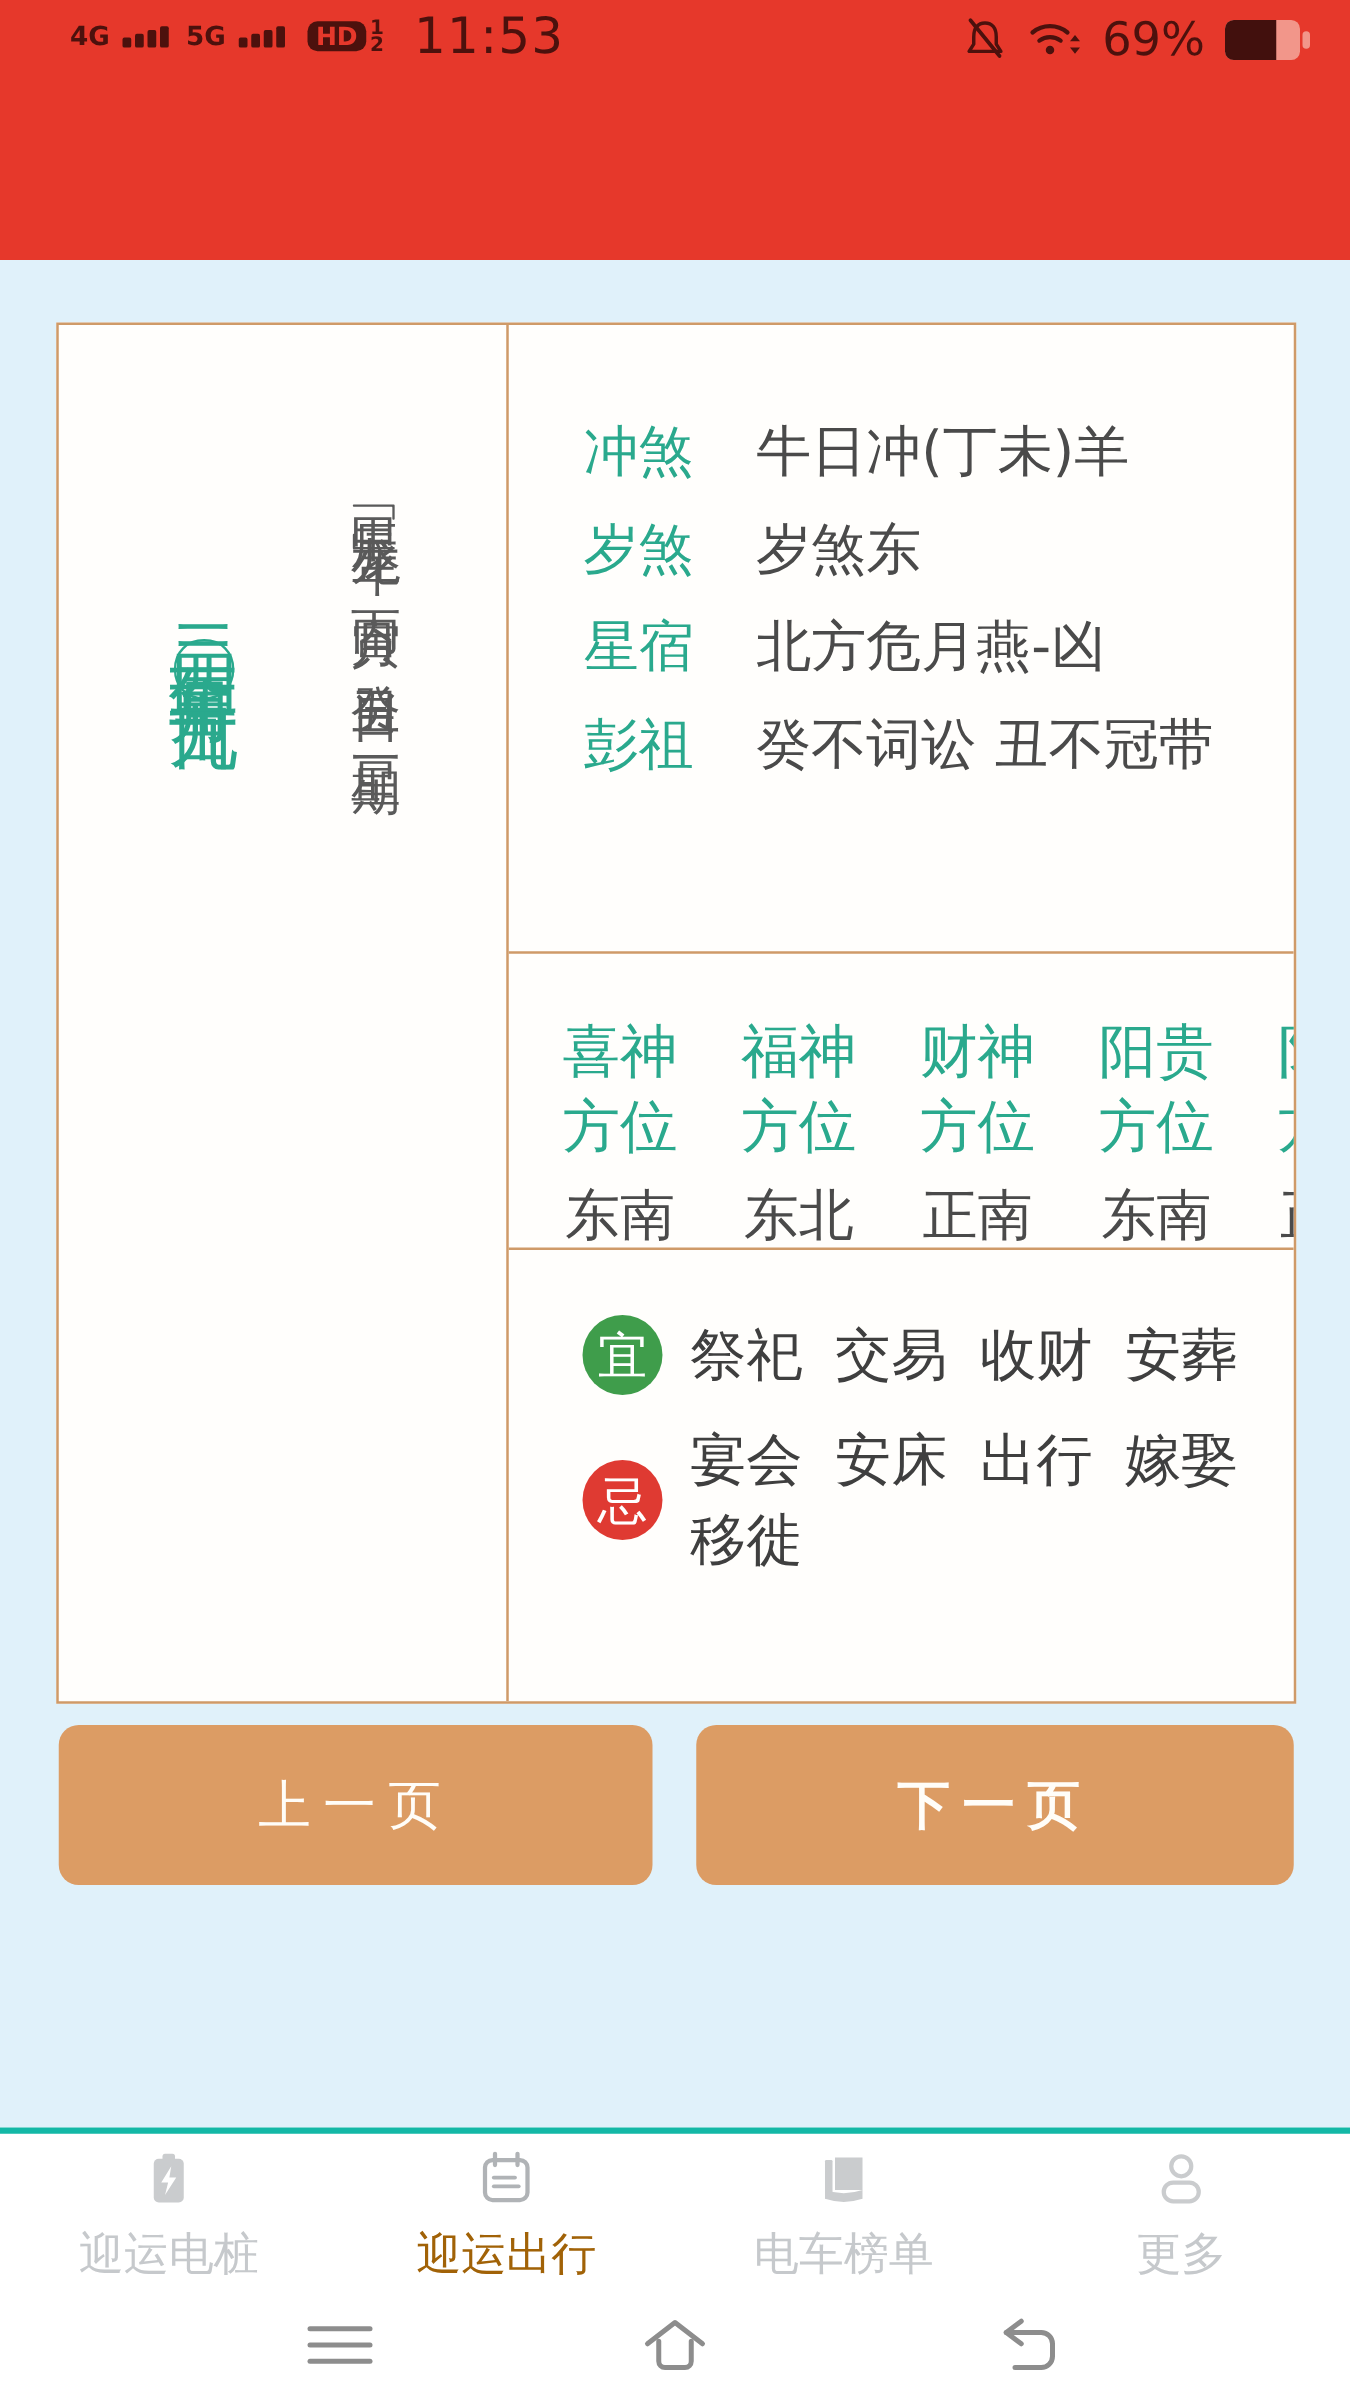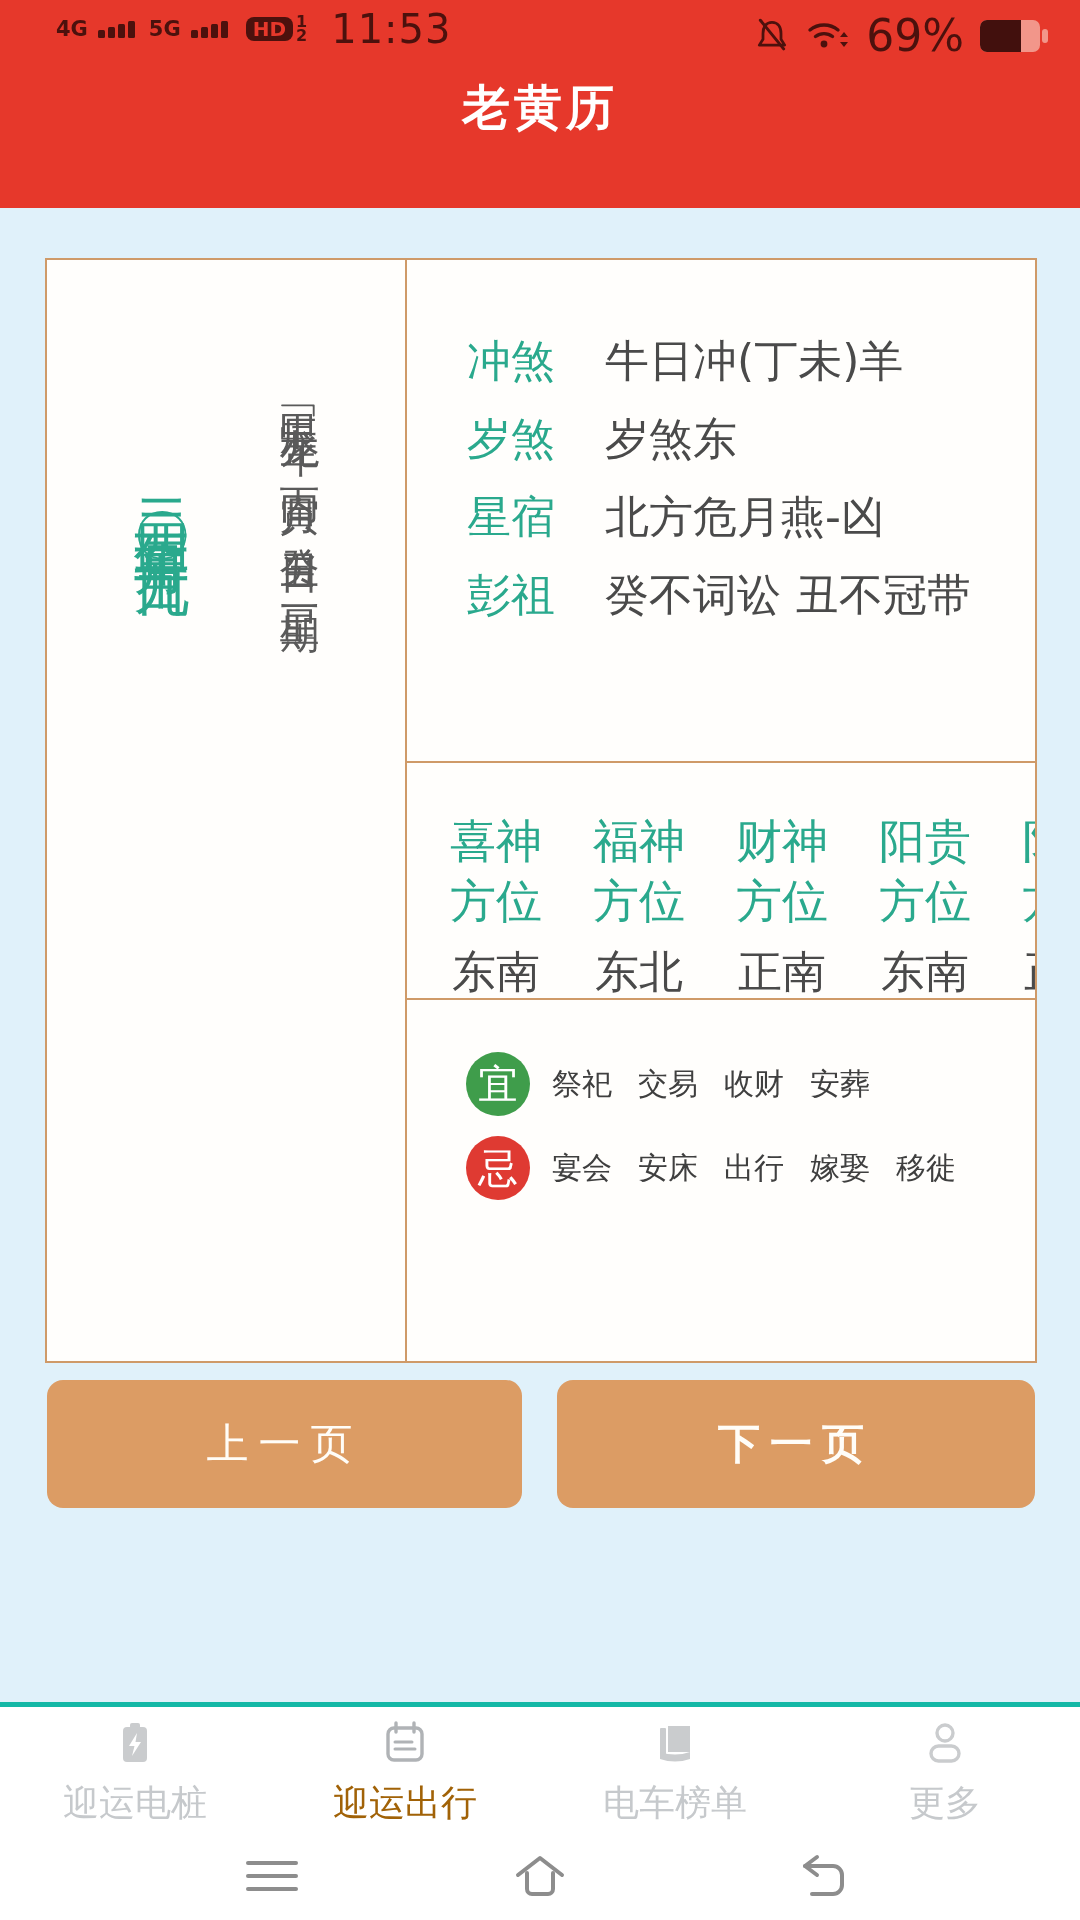--- a/index.html
+++ b/index.html
@@ -14,21 +14,21 @@
   .sig{display:flex;flex-direction:row;align-items:flex-start;line-height:1;}
   .sig-label{font-size:21px;font-weight:bold;letter-spacing:0;}
   .bars{display:flex;align-items:flex-end;gap:3px;margin:2px 0 0 10px;}
   .bar{width:7px;background:#4c110d;border-radius:1.5px;}
   .b1{height:8px}.b2{height:11px}.b3{height:14px}.b4{height:17px}
   .hd-wrap{display:flex;align-items:center;gap:3px;margin-left:4px;}
   .hd-badge{background:#4c110d;color:#e6382b;font-weight:bold;font-size:20px;
             padding:2px 7px;border-radius:8px;line-height:1;}
   .hd-sim{display:flex;flex-direction:column;font-size:16px;font-weight:bold;line-height:14px;}
   .sb-time{font-size:40px;margin-left:10px;letter-spacing:1px;}
-  .sb-pct{font-size:44px;}
+  .sb-pct{font-size:37px;}
   .batt{position:relative;width:60px;height:32px;border-radius:7px;background:#f2968a;overflow:visible;}
   .batt-fill{position:absolute;left:0;top:0;bottom:0;width:69%;background:#42100d;
              border-radius:7px 0 0 7px;}
   .batt-nub{position:absolute;right:-8px;top:9px;width:6px;height:14px;border-radius:3px;background:#f2968a;}
   .app-title{position:absolute;top:76px;left:0;width:100%;text-align:center;
              font-size:48px;font-weight:bold;color:#ffffff;letter-spacing:4px;}
 
   
   .card{position:absolute;left:45px;top:258px;width:992px;height:1105px;box-sizing:border-box;
         background:#fffefc;border:2px solid #cf9a68;overflow:hidden;}
@@ -51,21 +51,21 @@
   .dir-l1,.dir-l2{font-size:46px;line-height:60px;color:#2aa98d;}
   .dir-val{margin-top:12px;font-size:44px;color:#4a4a4a;}
 
   .yiji{position:absolute;left:419px;top:792px;right:10px;}
   .yj-row{display:flex;align-items:center;margin-bottom:20px;}
   .badge{width:64px;height:64px;border-radius:50%;flex:none;color:#fff;font-size:40px;
          display:flex;align-items:center;justify-content:center;}
   .badge-yi{background:#3f9d4b;}
   .badge-ji{background:#df3a32;}
   .yj-items{margin-left:22px;display:flex;flex-wrap:wrap;column-gap:26px;
-            font-size:30px;line-height:64px;color:#3f3f3f;max-width:480px;}
+            font-size:45px;line-height:64px;color:#3f3f3f;max-width:480px;}
 
   
   .page-btn{position:absolute;top:1380px;height:128px;background:#dc9c64;border-radius:16px;
             color:#fffdf8;font-size:42px;letter-spacing:10px;display:flex;
             align-items:center;justify-content:center;}
   .btn-prev{left:47px;width:475px;}
   .btn-next{left:557px;width:478px;font-weight:bold;}
 
   
   .tabbar{position:absolute;left:0;top:1702px;width:1080px;height:135px;background:#ffffff;
@@ -132,21 +132,20 @@
             <path d="M34 26 l4 5 l4 -5 z" fill="#4c110d"></path>
           </svg>
         </span>
         <span class="sb-pct">69%</span>
         <span class="batt">
           <span class="batt-fill"></span>
             <span class="batt-nub"></span>
         </span>
       </div>
     </div>
-    <div class="app-title">老黄历</div>
   </div>
 
   <div class="card">
     <div class="v-div"></div>
     <div class="h-div1"></div>
     <div class="h-div2"></div>
 
     <div class="v-date">二〇二四年二月十九日</div>
     <div class="v-ganzhi">甲辰「龙」年　丙寅月　癸丑日　星期一</div>
 

